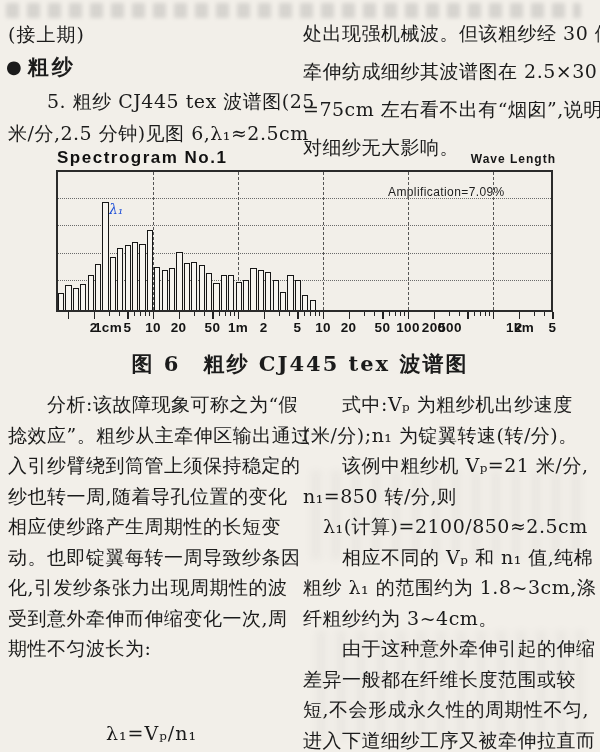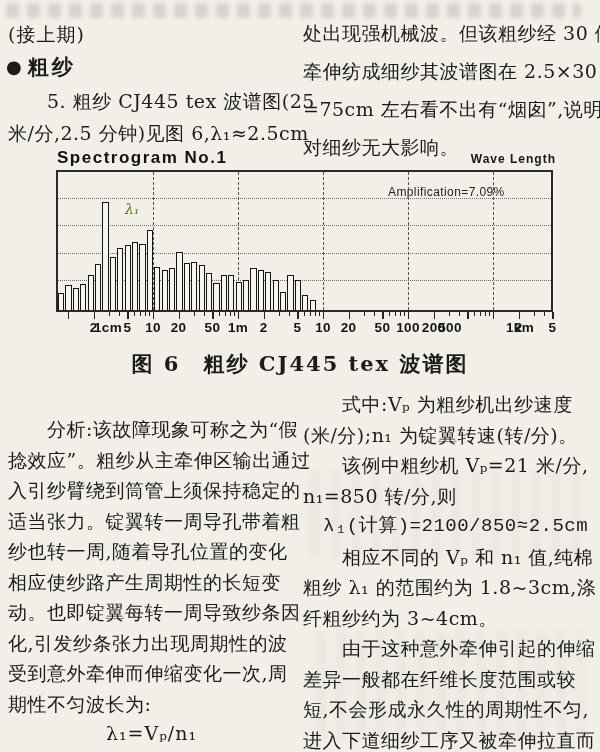--- a/index.html
+++ b/index.html
@@ -23,27 +23,27 @@
       rgba(120,120,120,.22) 0 12px, rgba(0,0,0,0) 12px 20px);
     filter:blur(3px);opacity:.25;
   }
   .note{position:absolute;left:8px;top:22px;font-size:19px;letter-spacing:1px;}
   .section-head{position:absolute;left:6px;top:53px;}
   .bullet{font-size:18px;vertical-align:1px;}
   .sect-title{font-size:21px;font-weight:bold;letter-spacing:3px;margin-left:6px;}
   .para div{white-space:nowrap;}
   .intro-left{position:absolute;left:8px;top:85px;width:290px;font-size:19px;line-height:32px;letter-spacing:.5px;}
   .intro-right{position:absolute;left:303px;top:14px;width:294px;font-size:19px;line-height:38px;letter-spacing:.5px;}
-  .bottom-left{position:absolute;left:8px;top:389px;width:290px;font-size:19px;line-height:30.5px;letter-spacing:.5px;margin-top:25px;}
+  .bottom-left{position:absolute;left:8px;top:389px;width:290px;font-size:19px;line-height:30.5px;letter-spacing:.5px;}
   .bottom-right{position:absolute;left:303px;top:389px;width:294px;font-size:19px;line-height:30.5px;letter-spacing:.5px;}
   .formula-left{
     position:absolute;left:8px;top:722px;width:287px;text-align:center;
     font-size:19px;letter-spacing:1px;
   }
-  .formula-line{padding-left:20px;letter-spacing:.5px;font-family:Liberation Mono, monospace;}
+  .formula-line{padding-left:20px;letter-spacing:.5px;}
   .caption{
     position:absolute;left:0;top:350px;width:600px;text-align:center;
     font-size:21px;font-weight:bold;letter-spacing:2px;
   }
   
   .chart{position:absolute;left:0;top:146px;width:600px;height:195px;
          font-family:"Liberation Sans", sans-serif;}
   .chart-title{
     position:absolute;left:57px;top:2px;font-size:17px;font-weight:bold;
     letter-spacing:1.5px;color:#111;
@@ -61,21 +61,21 @@
   .bar{
     position:absolute;bottom:0;width:6.2px;box-sizing:border-box;
     border:1.2px solid #161616;border-bottom:none;background:#f6f4ef;
   }
   .amp{
     position:absolute;left:330px;top:13px;font-size:12px;color:#1d1d1d;
     letter-spacing:.4px;
   }
   .peak{
     position:absolute;left:51px;top:29px;font-size:14px;font-style:italic;
-    font-family:"DejaVu Serif", serif;color:#4d7c0f;margin-left:16px;
+    font-family:"DejaVu Serif", serif;color:#1d4ed8;
   }
   .axis{position:absolute;left:56px;top:166px;width:500px;height:28px;}
   .tick{position:absolute;top:0;width:1.2px;background:#222;}
   .tick.major{height:7px;}
   .tick.minor{height:4px;}
   .tick-label{
     position:absolute;top:8px;transform:translateX(-50%);
     font-size:13.5px;font-weight:bold;color:#141414;letter-spacing:.3px;
     white-space:nowrap;
   }
@@ -229,21 +229,20 @@
         <div class="tick-label" style="left: 496.412px;">5</div>
       </div>
   </div>
 
   <div class="caption">图 6　粗纱 CJ445 tex 波谱图</div>
 
   <div class="para bottom-left">
       <div>　　分析:该故障现象可称之为“假</div>
       <div>捻效应”。粗纱从主牵伸区输出通过</div>
       <div>入引纱臂绕到筒管上须保持稳定的</div>
-      <div>适当张力。锭翼转一周导孔带着粗</div>
       <div>纱也转一周,随着导孔位置的变化</div>
       <div>相应使纱路产生周期性的长短变</div>
       <div>动。也即锭翼每转一周导致纱条因</div>
       <div>化,引发纱条张力出现周期性的波</div>
       <div>受到意外牵伸而伸缩变化一次,周</div>
       <div>期性不匀波长为:</div>
     </div>
   <div class="formula-left">λ₁=Vₚ/n₁</div>
 
   <div class="para bottom-right" id="bottom-right">

